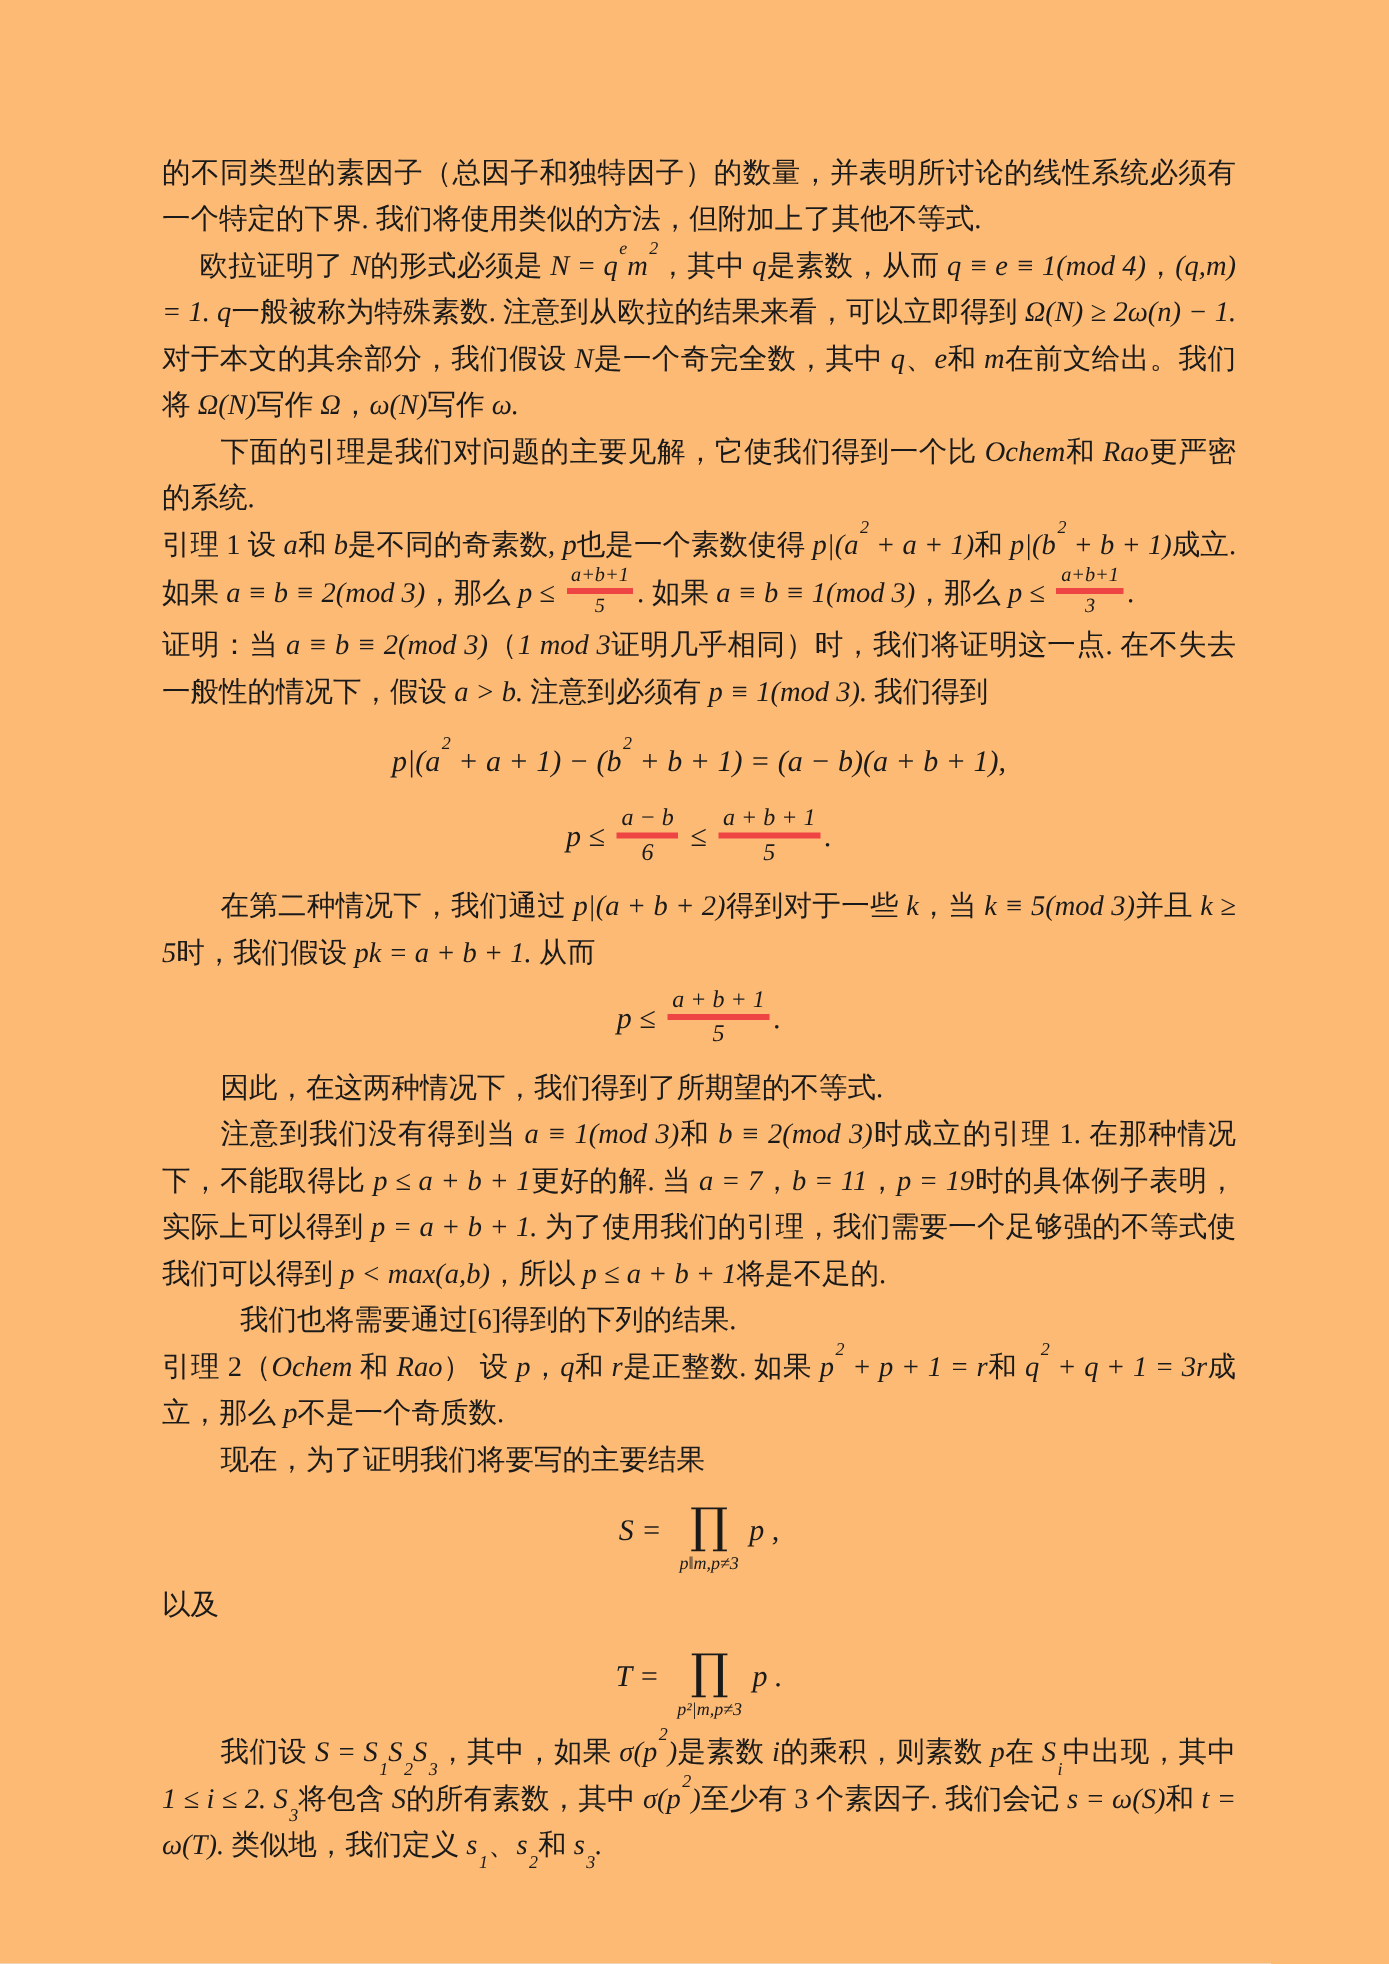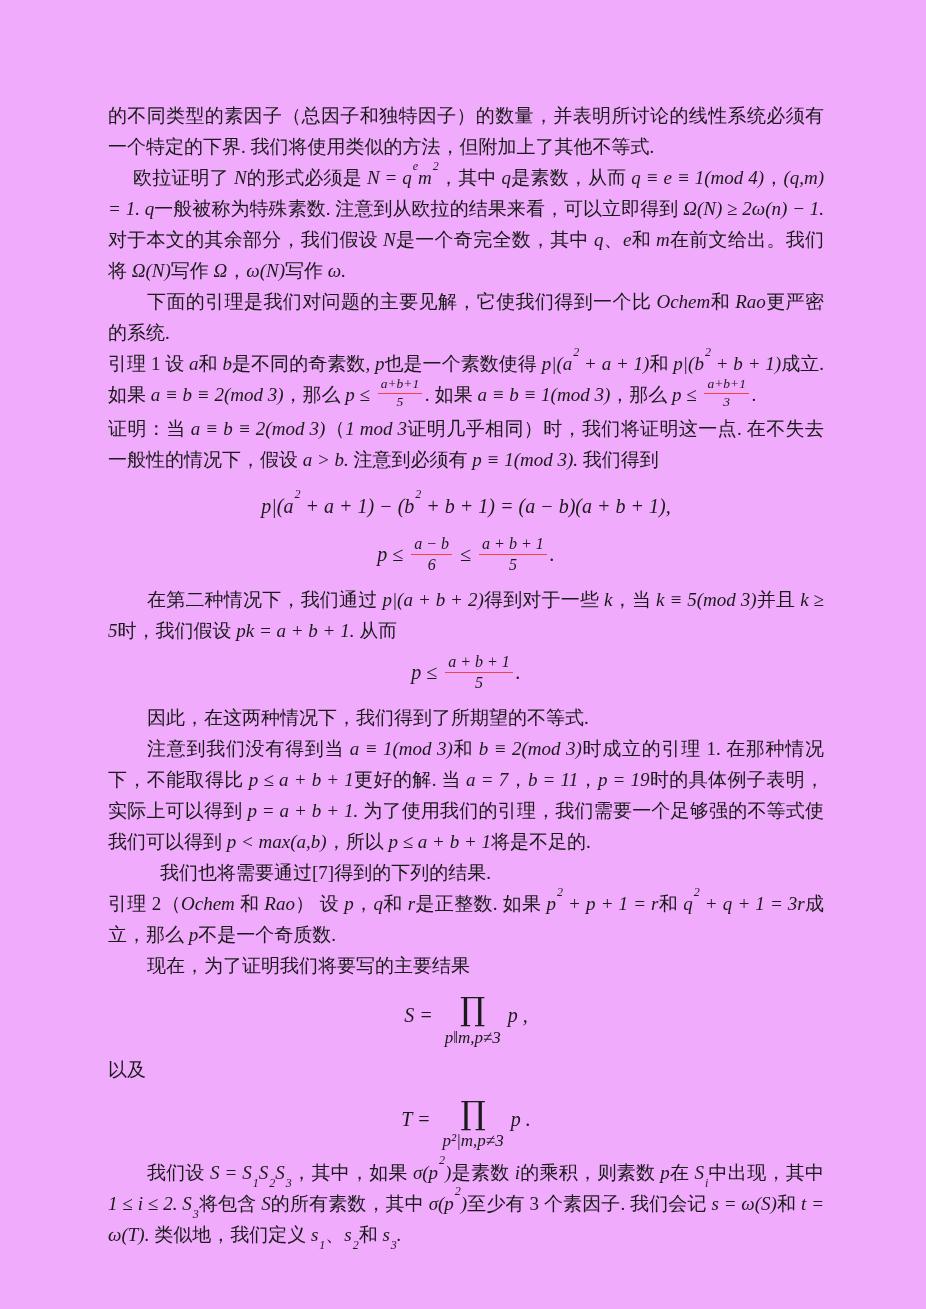--- a/index.html
+++ b/index.html
@@ -1,19 +1,19 @@
 <!DOCTYPE html>
 <html><head>
 <meta charset="utf-8">
 <style>
   html,body{margin:0;padding:0;background:#e8e8e8;}
   .page{
     position:relative;
     width:926px;height:1309px;
-    background:#f0abfc;
+    background:#fdba74;
     color:#1a1a1a;
     overflow:hidden;
     font-family:"Liberation Serif","DejaVu Serif",serif;
   }
   .content{
     position:absolute;
     left:108px;top:100px;width:716px;
   }
   .para{
     margin:0;
@@ -41,21 +41,21 @@
     display:inline-block;
     vertical-align:middle;
     transform:translateY(-3px);
     text-align:center;
     font-size:13.5px;
     line-height:1.1;
     margin:0 3px;
     font-style:italic;
     font-family:"Liberation Serif","DejaVu Serif",serif;
   }
-  .frac .fnum{display:block;border-bottom:1px solid #ef4444;padding:0 3px 1px;}
+  .frac .fnum{display:block;border-bottom:4px solid #ef4444;padding:0 3px 1px;}
   .frac .fden{display:block;padding-top:1px;}
   .equation{
     margin:18px 0;
     font-size:20px;
     line-height:1.3;
     text-align:center;
   }
   .equation .frac{font-size:16px;transform:translateY(-2px);}
   .equation.tall{margin:9px 0;}
   .prod{
@@ -66,21 +66,21 @@
     margin:0 7px;
     transform:translateY(3px);
   }
   .prod-sym{
     font-style:normal;
     font-size:32px;
     line-height:1.05;
     font-family:"DejaVu Serif","Liberation Serif",serif;
   }
   .prod-lim{
-    font-size:17px;
+    font-size:12px;
     font-style:italic;
     line-height:1.15;
     margin-top:1px;
     white-space:nowrap;
   }
 </style>
 </head>
 <body>
 
 <div class="page">
@@ -89,21 +89,21 @@
       <p class="para ind1"><span class="cjk">欧拉证明了 </span><span class="math">N</span><span class="cjk">的形式必须是 </span><span class="math">N = q<sup>e</sup></span><span class="math">m<sup>2</sup></span><span class="cjk">，其中 </span><span class="math">q</span><span class="cjk">是素数，从而 </span><span class="math">q ≡ e ≡ 1(mod 4)</span><span class="cjk">，</span><span class="math">(q,m) = 1.</span><span class="cjk"> </span><span class="math">q</span><span class="cjk">一般被称为特殊素数. 注意到从欧拉的结果来看，可以立即得到 </span><span class="math">Ω(N) ≥ 2ω(n) − 1.</span><span class="cjk"> 对于本文的其余部分，我们假设 </span><span class="math">N</span><span class="cjk">是一个奇完全数，其中 </span><span class="math">q</span><span class="cjk">、</span><span class="math">e</span><span class="cjk">和 </span><span class="math">m</span><span class="cjk">在前文给出。我们将 </span><span class="math">Ω(N)</span><span class="cjk">写作 </span><span class="math">Ω</span><span class="cjk">，</span><span class="math">ω(N)</span><span class="cjk">写作 </span><span class="math">ω.</span></p>
       <p class="para ind2"><span class="cjk">下面的引理是我们对问题的主要见解，它使我们得到一个比 </span><span class="math">Ochem</span><span class="cjk">和 </span><span class="math">Rao</span><span class="cjk">更严密的系统.</span></p>
       <p class="para"><span class="cjk bold">引理 1</span><span class="cjk"> 设 </span><span class="math">a</span><span class="cjk">和 </span><span class="math">b</span><span class="cjk">是不同的奇素数, </span><span class="math">p</span><span class="cjk">也是一个素数使得 </span><span class="math">p|(a<sup>2</sup></span><span class="math"> + a + 1)</span><span class="cjk">和 </span><span class="math">p|(b<sup>2</sup></span><span class="math"> + b + 1)</span><span class="cjk">成立. 如果 </span><span class="math">a ≡ b ≡ 2(mod 3)</span><span class="cjk">，那么 </span><span class="math">p ≤ </span><span class="frac"><span class="fnum">a+b+1</span><span class="fden">5</span></span><span class="math">.</span><span class="cjk"> 如果 </span><span class="math">a ≡ b ≡ 1(mod 3)</span><span class="cjk">，那么 </span><span class="math">p ≤ </span><span class="frac"><span class="fnum">a+b+1</span><span class="fden">3</span></span><span class="math">.</span></p>
       <p class="para"><span class="cjk">证明：当 </span><span class="math">a ≡ b ≡ 2(mod 3)</span><span class="cjk">（</span><span class="math">1 mod 3</span><span class="cjk">证明几乎相同）时，我们将证明这一点. 在不失去一般性的情况下，假设 </span><span class="math">a &gt; b.</span><span class="cjk"> 注意到必须有 </span><span class="math">p ≡ 1(mod 3).</span><span class="cjk"> 我们得到</span></p>
       <div class="equation"><span class="math">p|(a<sup>2</sup></span><span class="math"> + a + 1) − (b<sup>2</sup></span><span class="math"> + b + 1) = (a − b)(a + b + 1)</span><span class="math">,</span></div>
       <div class="equation tall"><span class="math">p ≤ </span><span class="frac"><span class="fnum">a − b</span><span class="fden">6</span></span><span class="math"> ≤ </span><span class="frac"><span class="fnum">a + b + 1</span><span class="fden">5</span></span><span class="math">.</span></div>
       <p class="para ind2"><span class="cjk">在第二种情况下，我们通过 </span><span class="math">p|(a + b + 2)</span><span class="cjk">得到对于一些 </span><span class="math">k</span><span class="cjk">，当 </span><span class="math">k ≡ 5(mod 3)</span><span class="cjk">并且 </span><span class="math">k ≥ 5</span><span class="cjk">时，我们假设 </span><span class="math">pk = a + b + 1.</span><span class="cjk"> 从而</span></p>
       <div class="equation tall"><span class="math">p ≤ </span><span class="frac"><span class="fnum">a + b + 1</span><span class="fden">5</span></span><span class="math">.</span></div>
       <p class="para ind2"><span class="cjk">因此，在这两种情况下，我们得到了所期望的不等式.</span></p>
       <p class="para ind2"><span class="cjk">注意到我们没有得到当 </span><span class="math">a ≡ 1(mod 3)</span><span class="cjk">和 </span><span class="math">b ≡ 2(mod 3)</span><span class="cjk">时成立的引理 1. 在那种情况下，不能取得比 </span><span class="math">p ≤ a + b + 1</span><span class="cjk">更好的解. 当 </span><span class="math">a = 7</span><span class="cjk">，</span><span class="math">b = 11</span><span class="cjk">，</span><span class="math">p = 19</span><span class="cjk">时的具体例子表明，实际上可以得到 </span><span class="math">p = a + b + 1.</span><span class="cjk"> 为了使用我们的引理，我们需要一个足够强的不等式使我们可以得到 </span><span class="math">p &lt; max(a,b)</span><span class="cjk">，所以 </span><span class="math">p ≤ a + b + 1</span><span class="cjk">将是不足的.</span></p>
-      <p class="para ind3"><span class="cjk">我们也将需要通过[7]得到的下列的结果.</span></p>
+      <p class="para ind3"><span class="cjk">我们也将需要通过[6]得到的下列的结果.</span></p>
       <p class="para"><span class="cjk bold">引理 2（</span><span class="math bold">Ochem</span><span class="cjk bold"> 和 </span><span class="math bold">Rao</span><span class="cjk bold">）</span><span class="cjk">  设 </span><span class="math">p</span><span class="cjk">，</span><span class="math">q</span><span class="cjk">和 </span><span class="math">r</span><span class="cjk">是正整数. 如果 </span><span class="math">p<sup>2</sup></span><span class="math"> + p + 1 = r</span><span class="cjk">和 </span><span class="math">q<sup>2</sup></span><span class="math"> + q + 1 = 3r</span><span class="cjk">成立，那么 </span><span class="math">p</span><span class="cjk">不是一个奇质数.</span></p>
       <p class="para ind2"><span class="cjk">现在，为了证明我们将要写的主要结果</span></p>
       <div class="equation tall"><span class="math">S = </span><span class="prod">
           <span class="prod-sym">∏</span>
           <span class="prod-lim">p‖m,p≠3</span>
         </span><span class="math">p ,</span></div>
       <p class="para"><span class="cjk">以及</span></p>
       <div class="equation tall"><span class="math">T = </span><span class="prod">
           <span class="prod-sym">∏</span>
           <span class="prod-lim">p²|m,p≠3</span>

